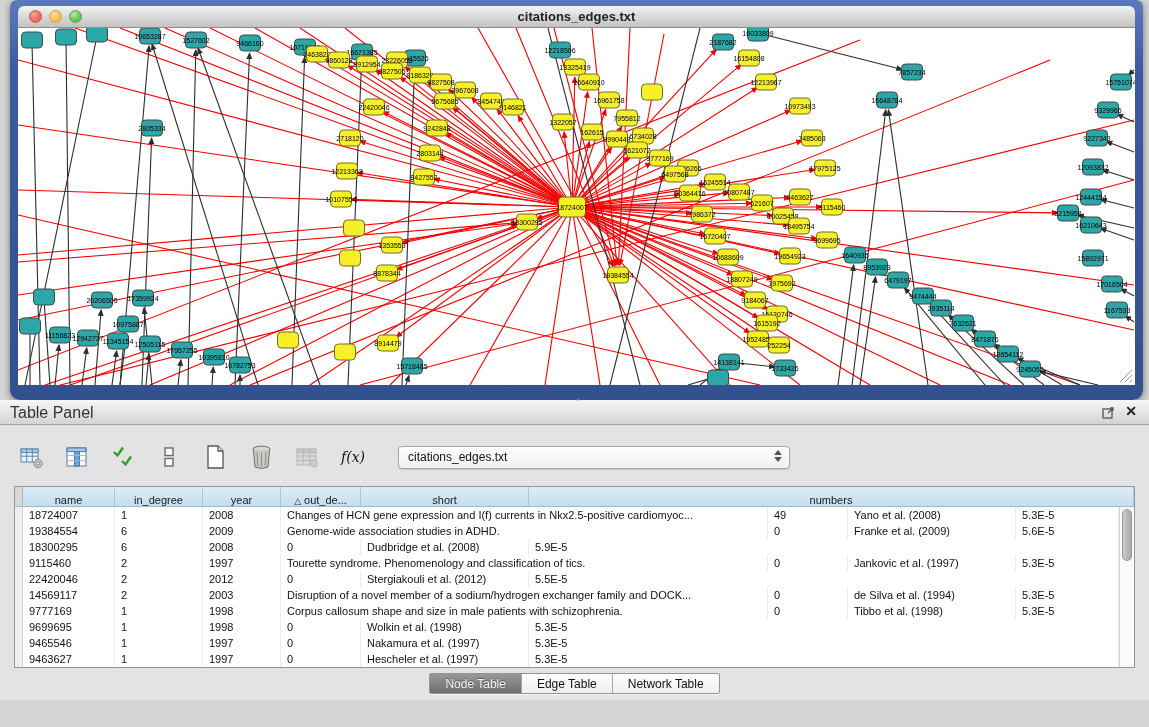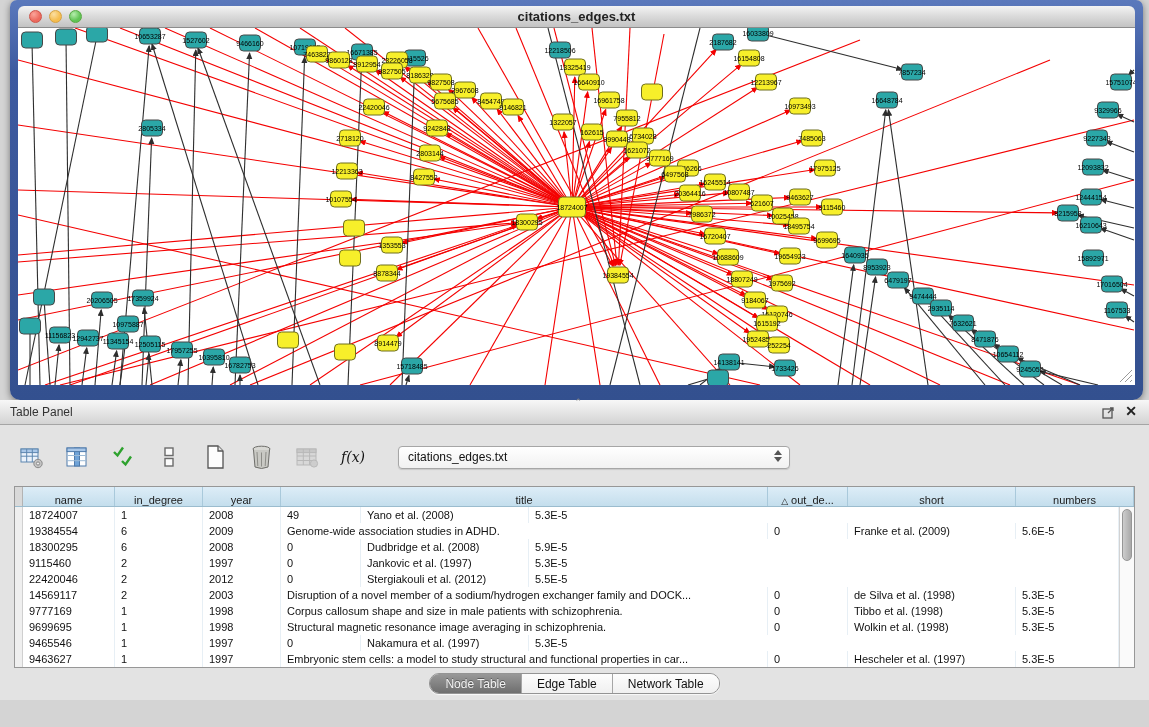--- a/index.html
+++ b/index.html
@@ -21,21 +21,21 @@
   .window-title { position:absolute; left:0; right:0; top:0; height:22px; line-height:22px;
     text-align:center; font-size:13px; font-weight:bold; color:#222; }
   .net-canvas { position:absolute; left:8px; top:28px; width:1117px; height:357px; background:#FFFFFF; overflow:hidden; }
   .net-canvas svg.graph { position:absolute; left:0; top:0; }
   .grip { position:absolute; right:2px; bottom:2px; }
 
   
   .table-panel { position:absolute; left:0; top:400px; width:1149px; height:300px; background:#E3E3E3; }
   .panel-header { position:absolute; left:0; top:0; width:100%; height:25px;
     background:linear-gradient(#F7F7F7,#D3D3D3); border-bottom:1px solid #A5A5A5; }
-  .panel-title { position:absolute; left:10px; top:0; line-height:25px; font-size:12px; color:#333; }
+  .panel-title { position:absolute; left:10px; top:0; line-height:25px; font-size:16px; color:#333; }
   .panel-grip { position:absolute; left:50%; top:-3px; font-size:9px; color:#888; }
   .float-btn { position:absolute; right:34px; top:6px; width:13px; height:13px; cursor:default; }
   .close-btn { position:absolute; right:12px; top:3px; font-size:14px; font-weight:bold; color:#222; cursor:default; }
 
   .panel-toolbar { position:absolute; left:16px; top:40px; height:34px; display:flex; align-items:center; }
   .tb-icon { width:30px; height:30px; display:flex; align-items:center; justify-content:center; margin-right:16px; }
   .fx { font-family:"DejaVu Serif", serif; font-style:italic; font-size:14px; color:#111; }
   .combo { position:relative; margin-left:14px; width:392px; height:23px;
     background:linear-gradient(#FFFFFF,#F1F1F1); border:1px solid #A6A6A6; border-radius:4px;
     font-size:12px; color:#111; display:flex; align-items:center; padding-left:9px;
@@ -58,21 +58,21 @@
   .gb-stub { background:#EFEFEF; border-right:1px solid #CFCFCF; padding:0; }
   .c0{width:8px; flex:none;} .c1{width:92px; flex:none;} .c2{width:88px; flex:none;}
   .c3{width:78px; flex:none;} .c4{width:487px; flex:none;} .c5{width:80px; flex:none;}
   .c6{width:168px; flex:none;} .c7{flex:1;}
   .vscroll { position:absolute; right:0; top:20px; bottom:0; width:15px;
     background:#FAFAFA; border-left:1px solid #D2D2D2; }
   .vthumb { position:absolute; top:2px; left:2px; width:10px; height:52px;
     background:linear-gradient(90deg,#CDCDCD,#A9A9A9); border:1px solid #969696; border-radius:6px; }
 
   .tabsbar { position:absolute; left:0; top:273px; width:100%; display:flex; justify-content:center; }
-  .seg { display:flex; border:1px solid #949494; border-radius:10px; overflow:hidden; height:21px;
+  .seg { display:flex; border:1px solid #949494; border-radius:2px; overflow:hidden; height:21px;
     box-shadow:0 1px 1px rgba(255,255,255,.8); }
   .seg-item { padding:0 15px; line-height:20px; font-size:12px; color:#111;
     background:linear-gradient(#FDFDFD,#F0F0F0); border-right:1px solid #A6A6A6; }
   .seg-item:last-child { border-right:none; }
   .seg-item.selected { background:linear-gradient(#989898,#6E6E6E); color:#F2F2F2;
     text-shadow:0 -1px 0 rgba(0,0,0,.35); }
 
   .statusbar { position:absolute; left:0; top:700px; width:1149px; height:27px;
     background:linear-gradient(#F0F0F0,#DADADA); border-top:1px solid #B4B4B4;margin-top:48px; }
   .mem { position:absolute; right:40px; top:0; line-height:27px; font-size:11px; color:#222; }
@@ -567,40 +567,38 @@
           <div class="gh-cell gh-stub c0"></div>
           <div class="gh-cell c1">
             <span>name</span>
           </div>
           <div class="gh-cell c2">
             <span>in_degree</span>
           </div>
           <div class="gh-cell c3">
             <span>year</span>
           </div>
-          <div class="gh-cell c4">
-            <span>title</span>
-          </div>
           <div class="gh-cell c5">
             <span class="sort-tri">△</span>
             <span>out_de...</span>
           </div>
           <div class="gh-cell c6">
             <span>short</span>
           </div>
           <div class="gh-cell c7">
             <span>numbers</span>
           </div>
         </div>
       <div class="grid-body" id="grid-body">
           <div class="grid-row">
             <div class="gb-cell gb-stub c0"></div>
             <div class="gb-cell c1">18724007</div>
             <div class="gb-cell c2">1</div>
             <div class="gb-cell c3">2008</div>
+            <div class="gb-cell c4">Changes of HCN gene expression and I(f) currents in Nkx2.5-positive cardiomyoc...</div>
             <div class="gb-cell c5">49</div>
             <div class="gb-cell c6">Yano et al. (2008)</div>
             <div class="gb-cell c7">5.3E-5</div>
           </div>
           <div class="grid-row">
             <div class="gb-cell gb-stub c0"></div>
             <div class="gb-cell c1">19384554</div>
             <div class="gb-cell c2">6</div>
             <div class="gb-cell c3">2009</div>
             <div class="gb-cell c4">Genome-wide association studies in ADHD.</div>
@@ -615,78 +613,77 @@
             <div class="gb-cell c3">2008</div>
             <div class="gb-cell c5">0</div>
             <div class="gb-cell c6">Dudbridge et al. (2008)</div>
             <div class="gb-cell c7">5.9E-5</div>
           </div>
           <div class="grid-row">
             <div class="gb-cell gb-stub c0"></div>
             <div class="gb-cell c1">9115460</div>
             <div class="gb-cell c2">2</div>
             <div class="gb-cell c3">1997</div>
+            <div class="gb-cell c4">Tourette syndrome. Phenomenology and classification of tics.</div>
             <div class="gb-cell c5">0</div>
             <div class="gb-cell c6">Jankovic et al. (1997)</div>
             <div class="gb-cell c7">5.3E-5</div>
           </div>
           <div class="grid-row">
             <div class="gb-cell gb-stub c0"></div>
             <div class="gb-cell c1">22420046</div>
             <div class="gb-cell c2">2</div>
             <div class="gb-cell c3">2012</div>
             <div class="gb-cell c5">0</div>
             <div class="gb-cell c6">Stergiakouli et al. (2012)</div>
             <div class="gb-cell c7">5.5E-5</div>
           </div>
           <div class="grid-row">
             <div class="gb-cell gb-stub c0"></div>
             <div class="gb-cell c1">14569117</div>
             <div class="gb-cell c2">2</div>
             <div class="gb-cell c3">2003</div>
             <div class="gb-cell c4">Disruption of a novel member of a sodium/hydrogen exchanger family and DOCK...</div>
             <div class="gb-cell c5">0</div>
-            <div class="gb-cell c6">de Silva et al. (1998)</div>
+            <div class="gb-cell c6">de Silva et al. (1994)</div>
             <div class="gb-cell c7">5.3E-5</div>
           </div>
           <div class="grid-row">
             <div class="gb-cell gb-stub c0"></div>
             <div class="gb-cell c1">9777169</div>
             <div class="gb-cell c2">1</div>
             <div class="gb-cell c3">1998</div>
             <div class="gb-cell c4">Corpus callosum shape and size in male patients with schizophrenia.</div>
             <div class="gb-cell c5">0</div>
             <div class="gb-cell c6">Tibbo et al. (1998)</div>
             <div class="gb-cell c7">5.3E-5</div>
           </div>
           <div class="grid-row">
             <div class="gb-cell gb-stub c0"></div>
             <div class="gb-cell c1">9699695</div>
             <div class="gb-cell c2">1</div>
             <div class="gb-cell c3">1998</div>
-            <div class="gb-cell c4">Structural magnetic resonance image averaging in schizophrenia.</div>
             <div class="gb-cell c5">0</div>
             <div class="gb-cell c6">Wolkin et al. (1998)</div>
             <div class="gb-cell c7">5.3E-5</div>
           </div>
           <div class="grid-row">
             <div class="gb-cell gb-stub c0"></div>
             <div class="gb-cell c1">9465546</div>
             <div class="gb-cell c2">1</div>
             <div class="gb-cell c3">1997</div>
             <div class="gb-cell c5">0</div>
             <div class="gb-cell c6">Nakamura et al. (1997)</div>
             <div class="gb-cell c7">5.3E-5</div>
           </div>
           <div class="grid-row">
             <div class="gb-cell gb-stub c0"></div>
             <div class="gb-cell c1">9463627</div>
             <div class="gb-cell c2">1</div>
             <div class="gb-cell c3">1997</div>
-            <div class="gb-cell c4">Embryonic stem cells: a model to study structural and functional properties in car...</div>
             <div class="gb-cell c5">0</div>
             <div class="gb-cell c6">Hescheler et al. (1997)</div>
             <div class="gb-cell c7">5.3E-5</div>
           </div>
         </div>
       <div class="vscroll">
         <div class="vthumb"></div>
       </div>
     </div>
 

